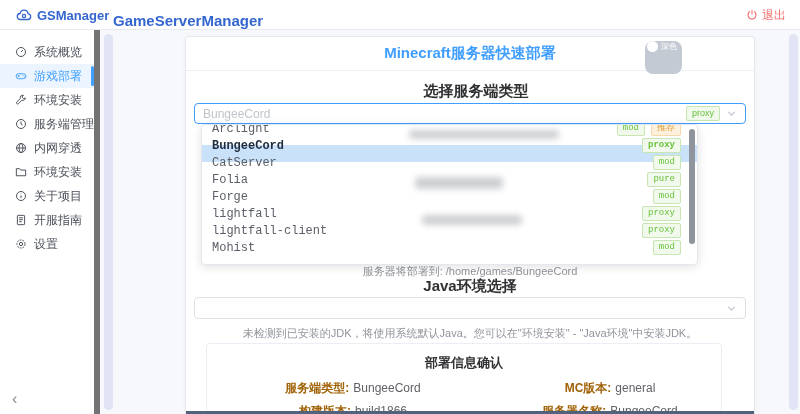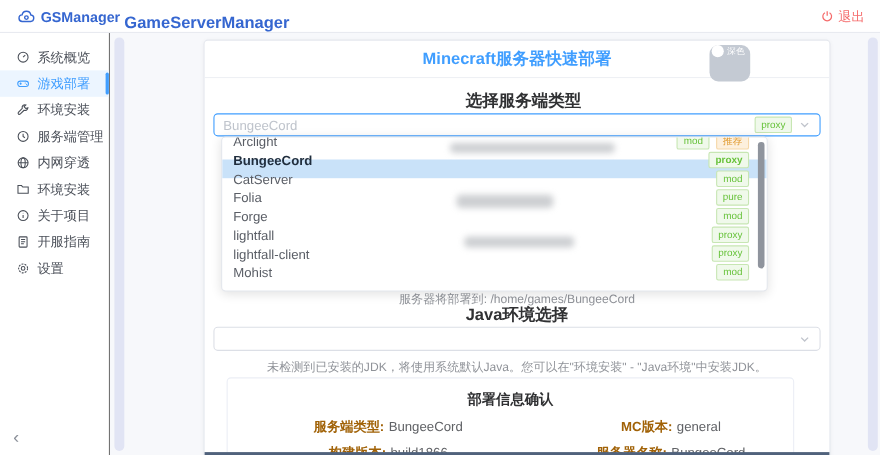--- a/index.html
+++ b/index.html
@@ -16,21 +16,21 @@
     font-size:15px; font-weight:bold; color:#3566d0; }
   .theme-toggle { position:absolute; left:645px; top:9px; width:37px; height:33px; border-radius:8px;
     background:#c4cad3; display:flex; align-items:flex-start; cursor:pointer;margin-top:32px; }
   .toggle-knob { width:11px; height:11px; border-radius:50%; background:#fff; margin-left:2px; }
   .toggle-label { font-size:8px; color:#fff; margin-left:3px; }
   .logout { position:absolute; right:14px; top:0; height:30px; display:flex; align-items:center; gap:4px;
     color:#f56c6c; font-size:12px; cursor:pointer; }
 
   
   .sidebar { position:absolute; left:0; top:30px; width:100px; height:384px; background:#fff;
-    border-right:1px solid #737373; z-index:20; }
+    border-right:6px solid #737373; z-index:20; }
   .side-menu { padding-top:10px; }
   .side-item { position:relative; height:24px; display:flex; align-items:center; gap:7px;
     padding-left:15px; font-size:12px; color:#4a4f58; cursor:pointer; }
   .side-item svg { flex:0 0 auto; }
   .side-item.active { background:#ecf5ff; color:#409eff; }
   .side-item.active::after { content:""; position:absolute; right:0; top:2px; bottom:2px; width:3px;
     background:#409eff; border-radius:2px; }
   .collapse { position:absolute; left:12px; bottom:6px; font-size:16px; color:#8a8f98; cursor:pointer; }
 
   
@@ -56,21 +56,21 @@
   .select-right { display:flex; align-items:center; gap:6px; }
 
   .tag { font-size:9px; line-height:13px; padding:0 5px; border-radius:2px; white-space:nowrap; }
   .tag-success { color:#67c23a; background:#f0f9eb; border:1px solid #c7e6b3; }
   .tag-warning { color:#e09a2f; background:#fdf0dd; border:1px solid #f5d7a8; }
 
   .dropdown { position:absolute; left:15px; top:87px; width:497px; height:141px; background:#fff;
     border:1px solid #e4e7ed; border-radius:4px; box-shadow:0 2px 10px rgba(0,0,0,.12);
     padding:3px 0; z-index:15; overflow:hidden; }
   .dd-row { position:relative; height:17px; display:flex; align-items:center; padding:0 16px 16px 10px;
-    font-size:12px; color:#5a5e66; cursor:pointer; }
+    font-size:12px; color:#5a5e66; cursor:pointer;font-family:Liberation Mono, monospace; }
   .dd-row.selected { background:#c9e2f9; color:#1f2d3d; font-weight:bold; }
   .dd-name { flex:1; }
   .dd-tags { display:flex; gap:6px; }
   .dd-thumb { position:absolute; right:2px; top:4px; width:6px; height:115px; background:#8f949d;
     border-radius:3px; }
   .blur-blob { position:absolute; background:rgba(145,148,155,.45); filter:blur(3px); border-radius:4px; }
 
   .hint { position:absolute; left:0; right:0; text-align:center; font-size:11px; color:#909399; }
   .deploy-hint { top:227px; }
   .jdk-hint { top:289px; }

